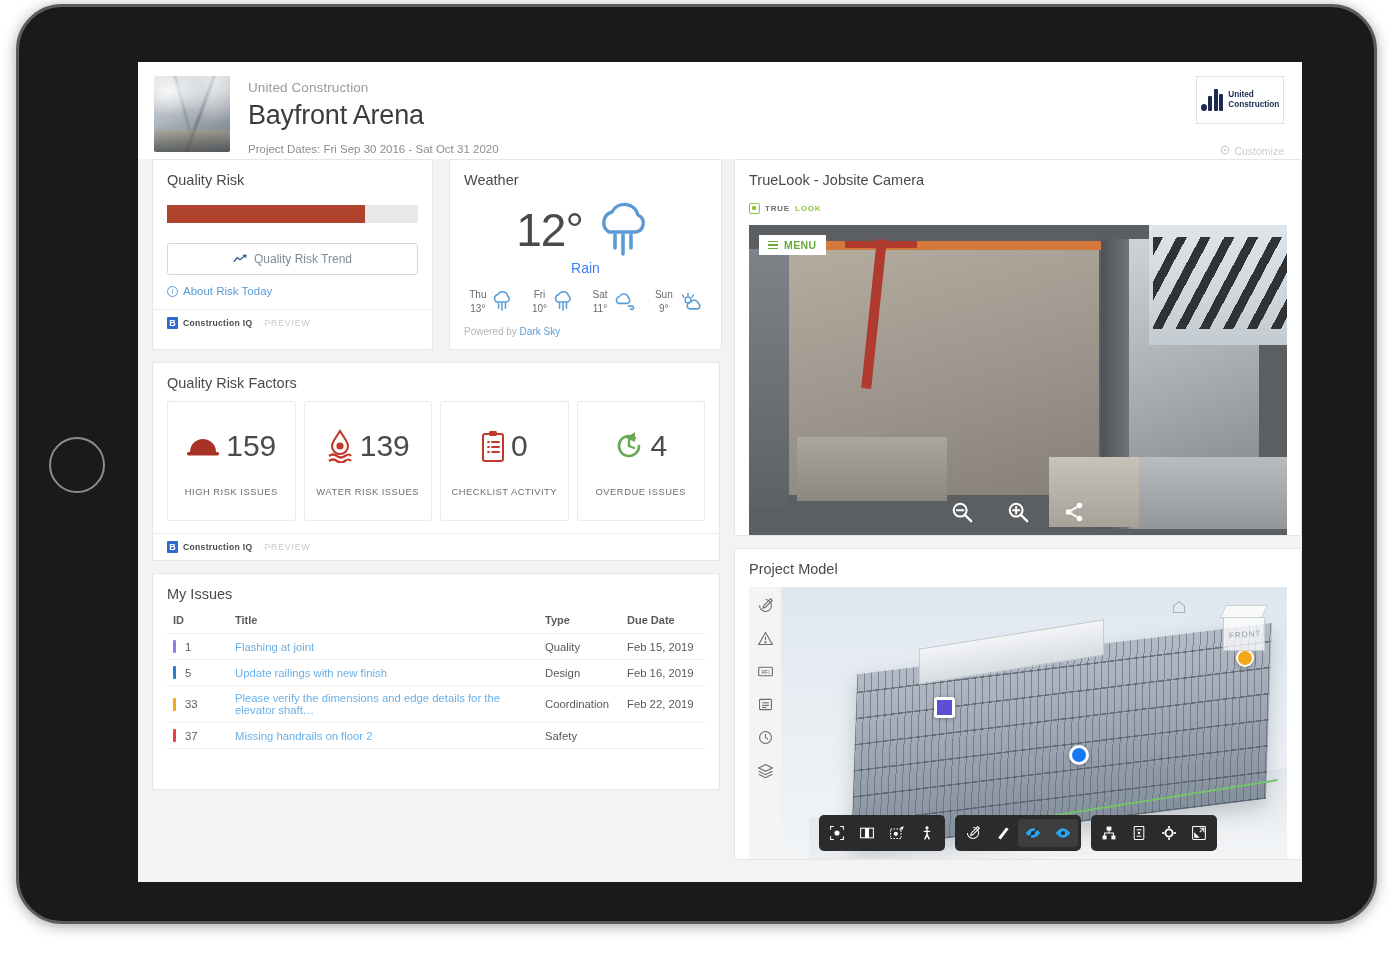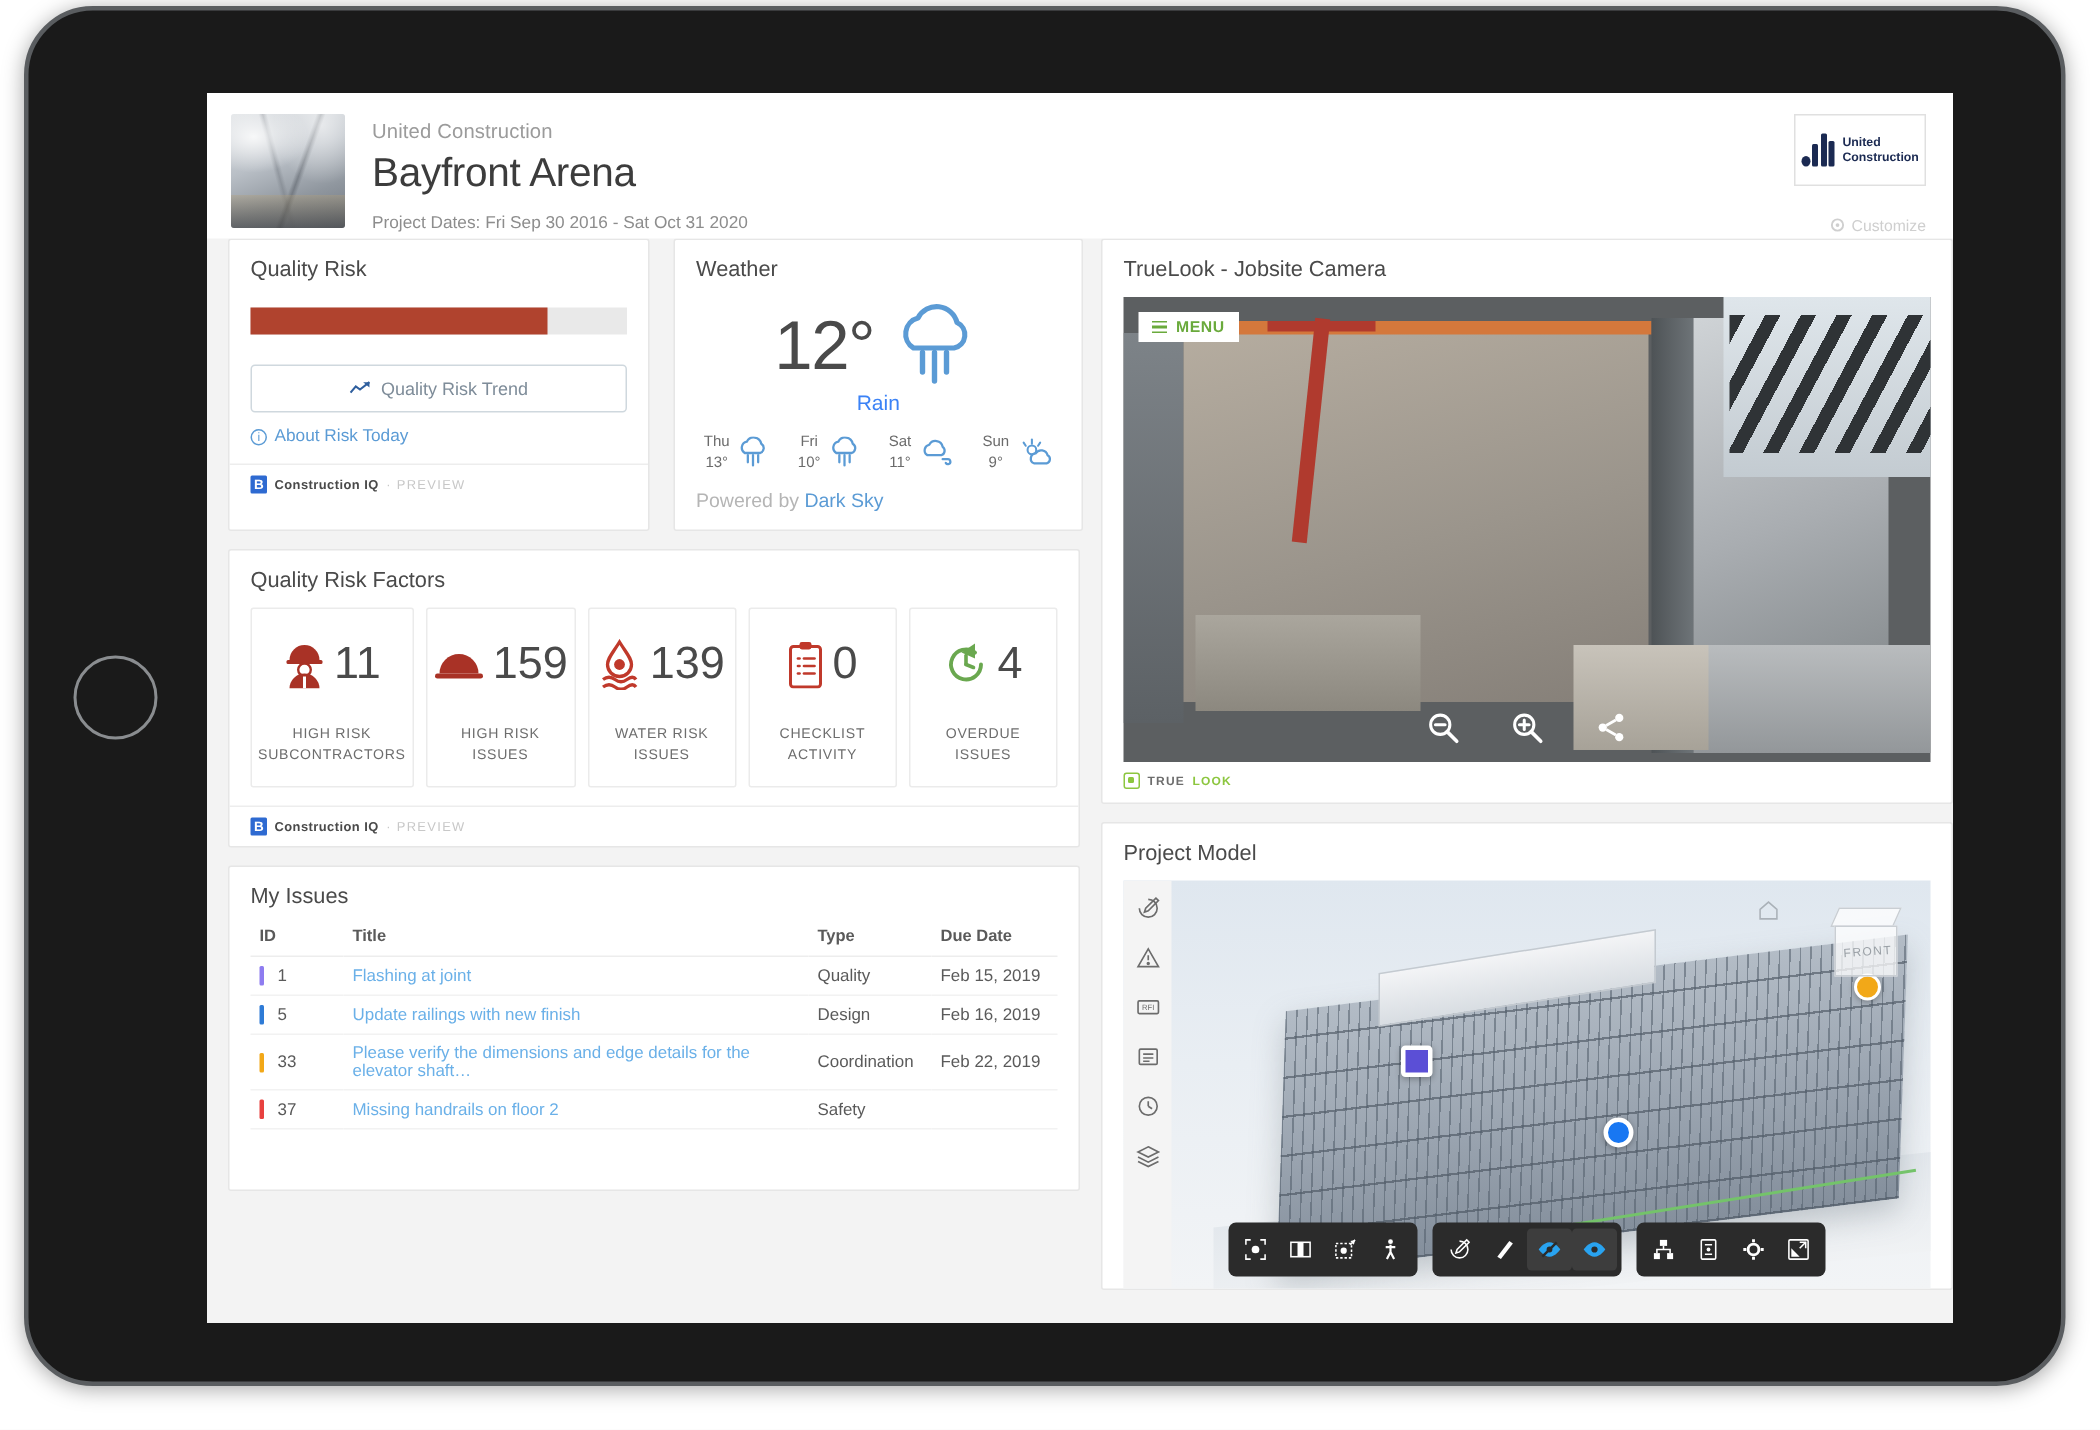--- a/index.html
+++ b/index.html
@@ -187,21 +187,21 @@
   }
   #weather-temp { font-size: 46px; color: #4a4a4a; font-weight: 300; letter-spacing: -1px; }
   #weather-cond { text-align: center; font-size: 14px; color: #3b82f6; margin-top: 2px; }
   #weather-forecast {
     display: flex; justify-content: space-around;
     padding: 12px 10px 0 10px;
   }
   .fc-item { display: flex; align-items: center; gap: 5px; }
   .fc-txt { font-size: 10px; color: #6b6b6b; line-height: 1.4; text-align: center; }
   #weather-credit {
-    font-size: 13px; color: #b5b5b5; padding: 10px 14px 12px 14px;
+    font-size: 10px; color: #b5b5b5; padding: 10px 14px 12px 14px;
   }
   #weather-credit a { color: #5b9bd5; text-decoration: none; }
 
   
   #qrf-tiles { display: flex; gap: 8px; padding: 2px 14px 0 14px; }
   .qrf-tile {
     flex: 1; border: 1px solid #ebebeb; border-radius: 2px;
     height: 120px;
     display: flex; flex-direction: column; align-items: center; justify-content: center;
     padding: 6px 4px;
@@ -515,33 +515,20 @@
             <div id="weather-credit">
               <span>Powered by </span><a>Dark Sky</a>
             </div>
           </div>
         </div>
 
         <div class="card" id="card-qrf">
           <div class="card-title">Quality Risk Factors</div>
           <div id="qrf-tiles">
 
-            <div class="qrf-tile">
-              <div class="qrf-top">
-                <svg width="28" height="32" viewBox="0 0 28 32">
-                  <path d="M4 13 a10 10 0 0 1 20 0 z" fill="#a93226"></path>
-                  <rect x="2" y="13" width="24" height="2.6" rx="1" fill="#a93226"></rect>
-                  <circle cx="14" cy="19.5" r="4.2" fill="#fff" stroke="#a93226" stroke-width="1.6"></circle>
-                  <path d="M4 32 a10 10 0 0 1 20 0 z" fill="#a93226"></path>
-                  <rect x="13" y="24" width="2" height="8" fill="#fff"></rect>
-                </svg>
-                <span class="qrf-num">11</span>
-              </div>
-              <div class="qrf-label">HIGH RISK SUBCONTRACTORS</div>
-            </div>
 
             <div class="qrf-tile">
               <div class="qrf-top">
                 <svg width="34" height="24" viewBox="0 0 34 24">
                   <path d="M4 18 a13 13 0 0 1 26 0 z" fill="#a93226"></path>
                   <rect x="1" y="18" width="32" height="3.4" rx="1.6" fill="#a93226"></rect>
                 </svg>
                 <span class="qrf-num">159</span>
               </div>
               <div class="qrf-label">HIGH RISK ISSUES</div>
@@ -661,20 +648,25 @@
             </table>
           </div>
         </div>
 
       </div>
 
       <div id="col-right">
 
         <div class="card" id="card-camera">
           <div class="card-title">TrueLook - Jobsite Camera</div>
+          <div id="truelook-logo">
+            <span id="tl-mark"></span>
+            <span id="tl-true">TRUE</span>
+              <span id="tl-look">LOOK</span>
+          </div>
           <div id="camera-frame">
             <div id="camera-photo"></div>
 
             <div class="cam-block" style="left:0;top:24px;width:40px;height:260px;background:linear-gradient(180deg,#7d8388,#5c6165);"></div>
             <div class="cam-block" style="left:40px;top:20px;width:310px;height:250px;background:linear-gradient(165deg,#b6ada0,#9b958c 55%,#857f78);"></div>
             <div class="cam-block" style="left:40px;top:16px;width:312px;height:9px;background:#d4783c;"></div>
             <div class="cam-block" style="left:120px;top:14px;width:10px;height:150px;background:#b03a2e;transform:rotate(6deg);"></div>
             <div class="cam-block" style="left:96px;top:16px;width:72px;height:7px;background:#b03a2e;"></div>
             <div class="cam-block" style="left:352px;top:14px;width:28px;height:290px;background:linear-gradient(90deg,#4e5356,#6e7478);"></div>
             <div class="cam-block" style="left:380px;top:14px;width:130px;height:220px;background:linear-gradient(160deg,#cfd3d6,#a9adb1 60%,#8c9194);"></div>
@@ -712,25 +704,20 @@
               <span class="cam-btn">
                 <svg viewBox="0 0 24 24">
                     <circle cx="18" cy="5" r="3"></circle>
                     <circle cx="6" cy="12" r="3"></circle>
                     <circle cx="18" cy="19" r="3"></circle>
                     <line x1="8.5" y1="10.5" x2="15.5" y2="6.5" stroke="#fff" stroke-width="2"></line>
                     <line x1="8.5" y1="13.5" x2="15.5" y2="17.5" stroke="#fff" stroke-width="2"></line>
                   </svg>
               </span>
             </div>
-          </div>
-          <div id="truelook-logo">
-            <span id="tl-mark"></span>
-            <span id="tl-true">TRUE</span>
-              <span id="tl-look">LOOK</span>
           </div>
         </div>
 
         <div class="card" id="card-model">
           <div class="card-title">Project Model</div>
           <div id="model-frame">
 
             <div id="model-sidebar">
               <span class="model-side-icon">
                 <svg viewBox="0 0 20 20">

